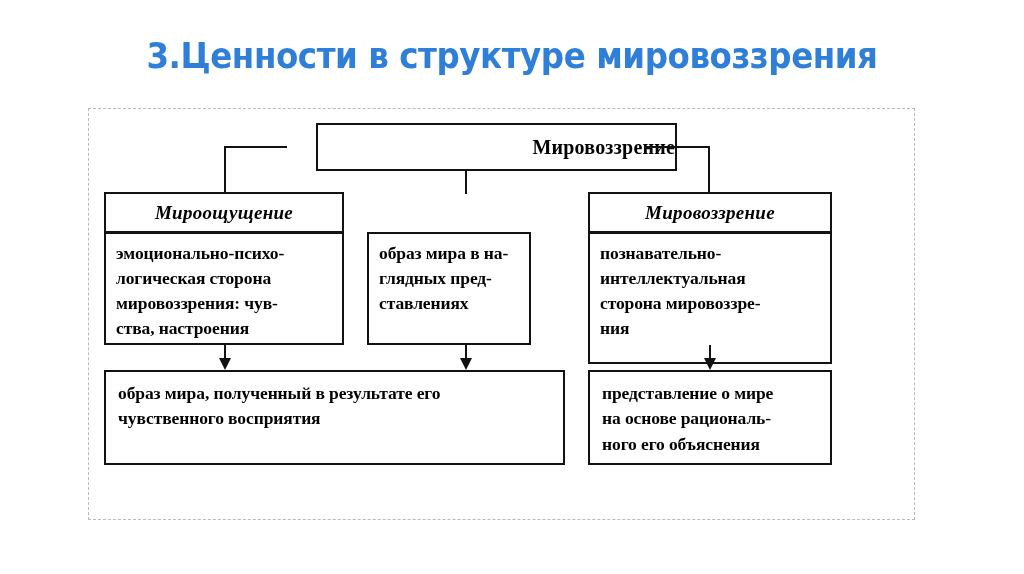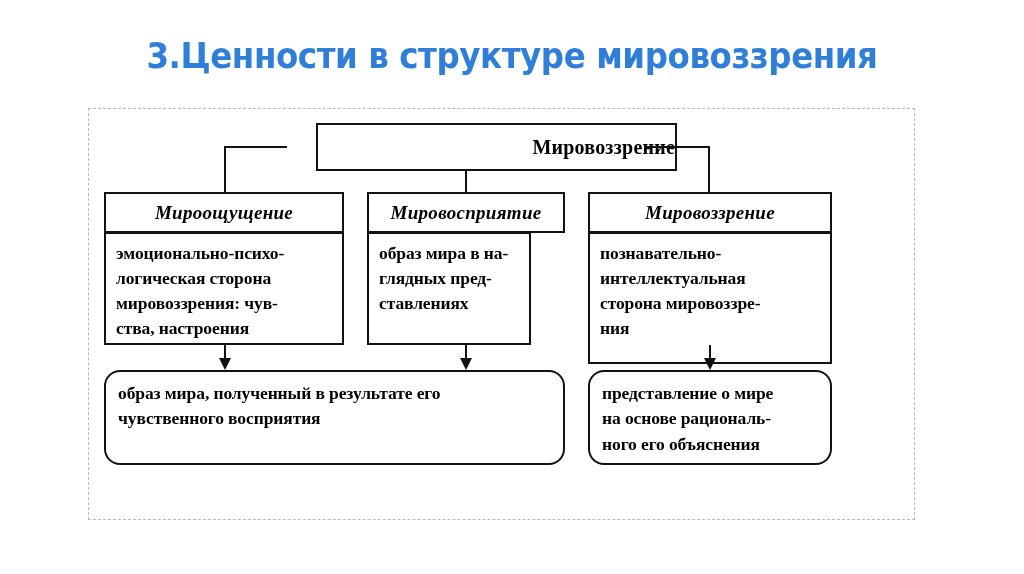--- a/index.html
+++ b/index.html
@@ -99,21 +99,20 @@
     font-family: "Liberation Serif", serif;
     font-weight: bold;
     font-size: 17.5px;
     line-height: 1.42;
     white-space: pre-line;
     letter-spacing: -0.1px;
   }
 
   .node-leaf {
     padding: 9px 10px 6px 12px;
-    border-radius: 16px;
   }
   .node-leaf .label {
     font-family: "Liberation Serif", serif;
     font-weight: bold;
     font-size: 17.5px;
     line-height: 1.45;
     white-space: pre-line;
     letter-spacing: -0.1px;
   }
 
@@ -188,23 +187,20 @@
   <div class="node node-head" id="head-1">
     <span class="label">Мироощущение</span>
   </div>
   <div class="node node-body" id="body-1">
     <span class="label">эмоционально-психо-
 логическая сторона
 мировоззрения: чув-
 ства, настроения</span>
   </div>
 
-  <div class="node node-head" id="head-2">
-    <span class="label">Мировосприятие</span>
-  </div>
   <div class="node node-body" id="body-2">
     <span class="label">образ мира в на-
 глядных пред-
 ставлениях</span>
   </div>
 
   <div class="node node-head" id="head-3">
     <span class="label">Мировоззрение</span>
   </div>
   <div class="node node-body" id="body-3">

